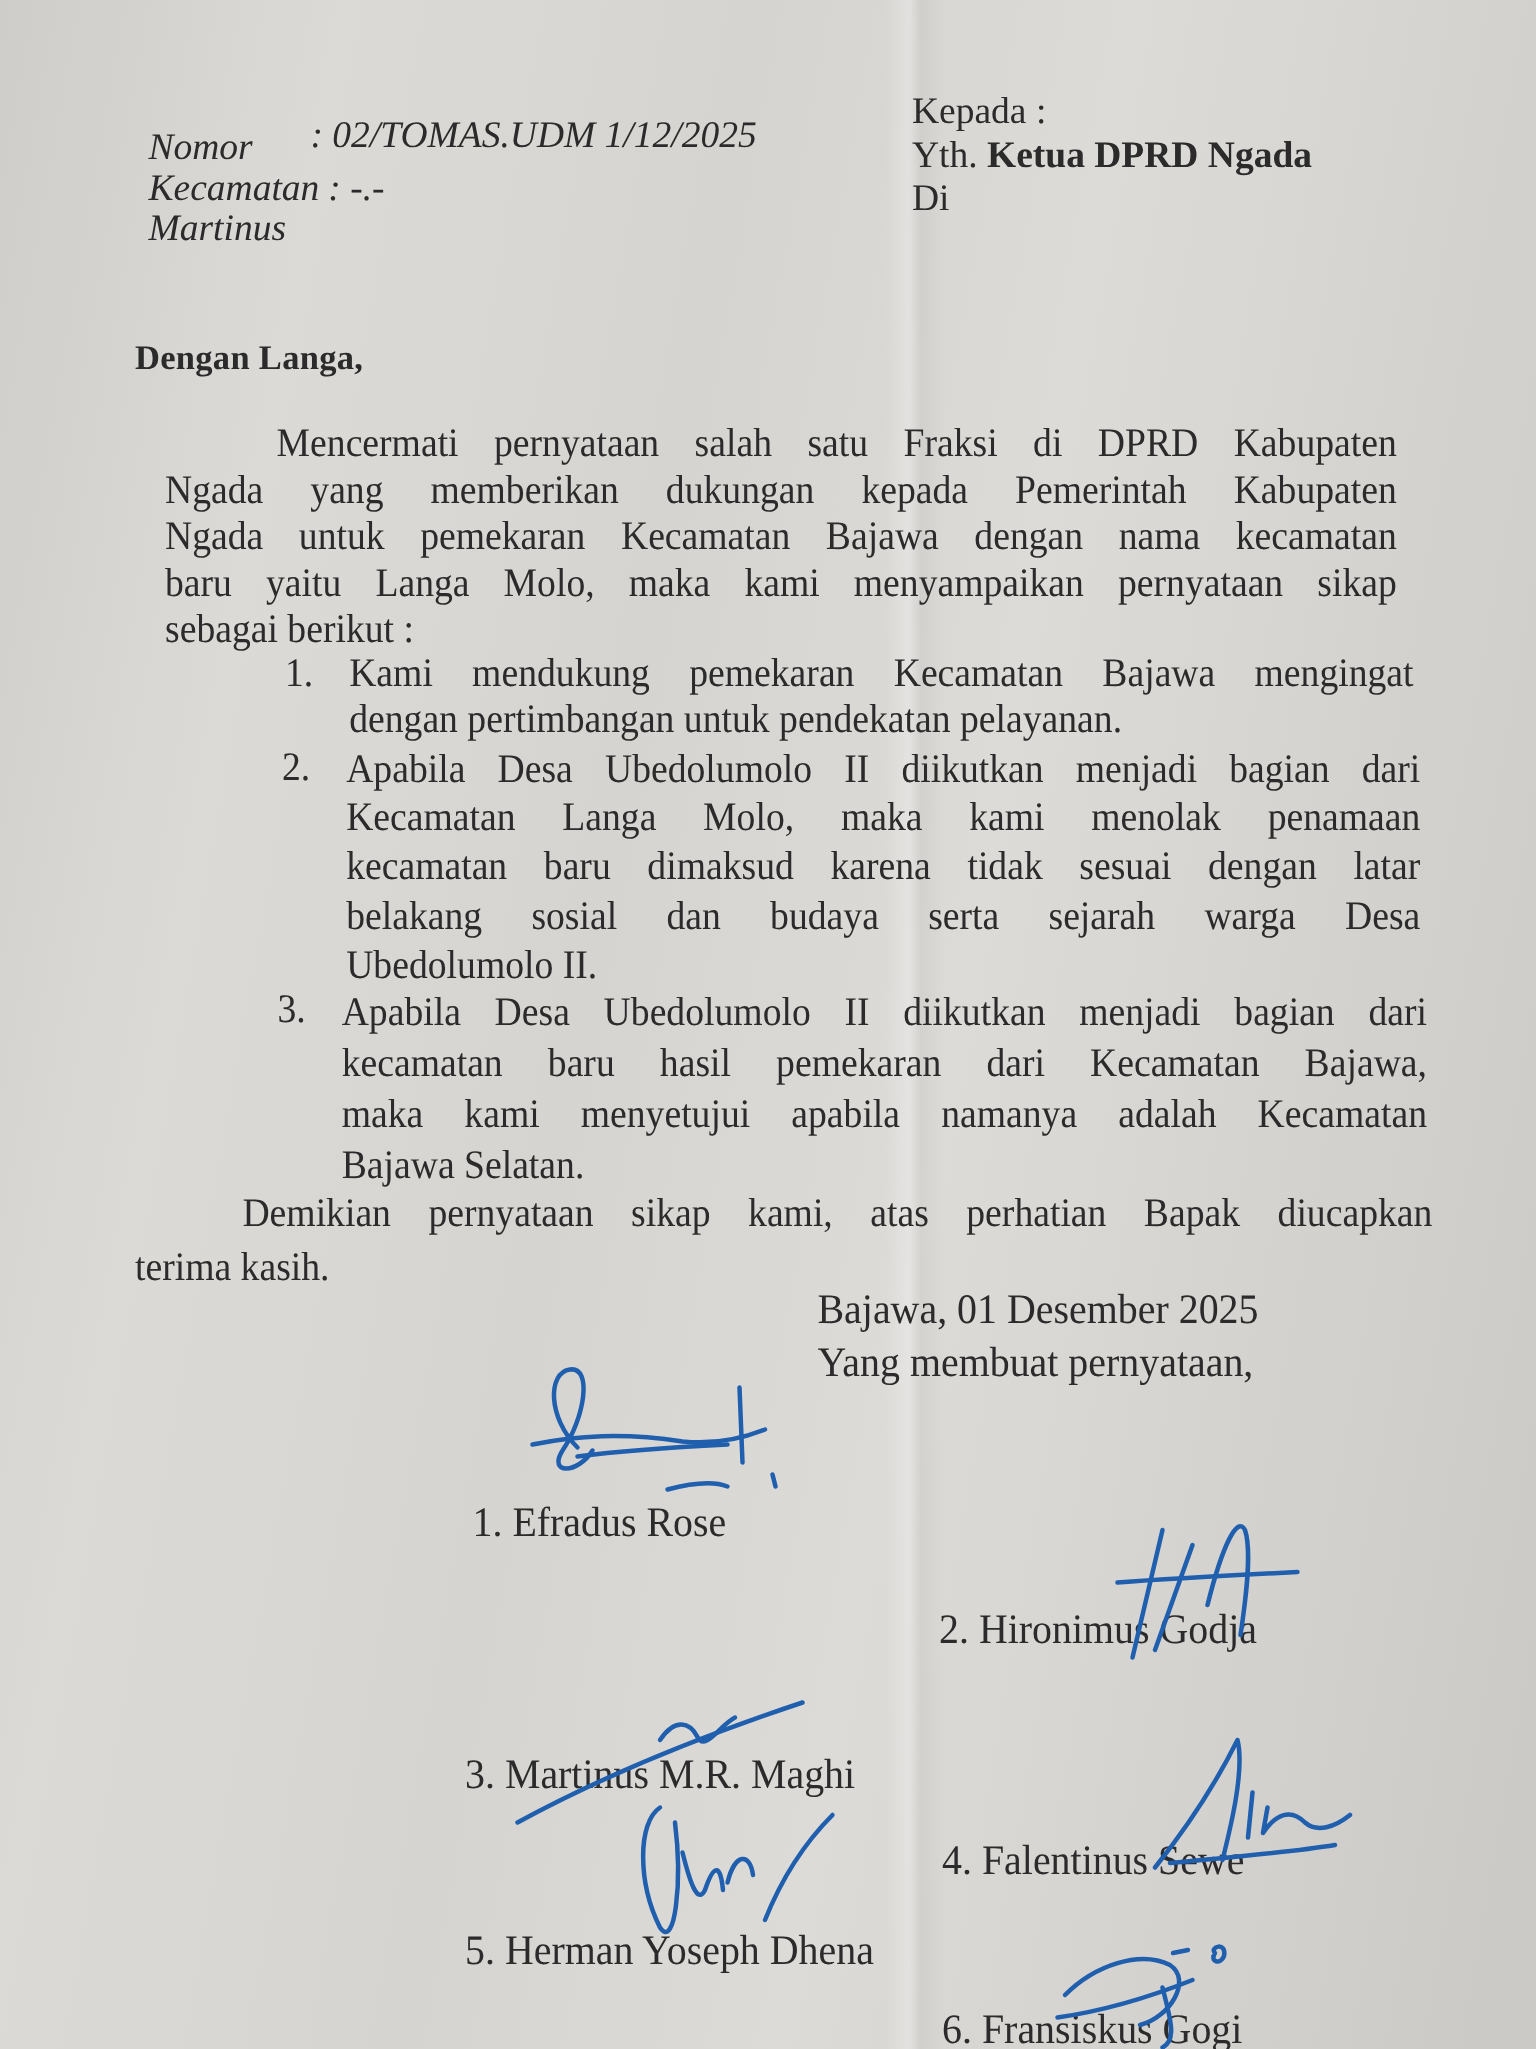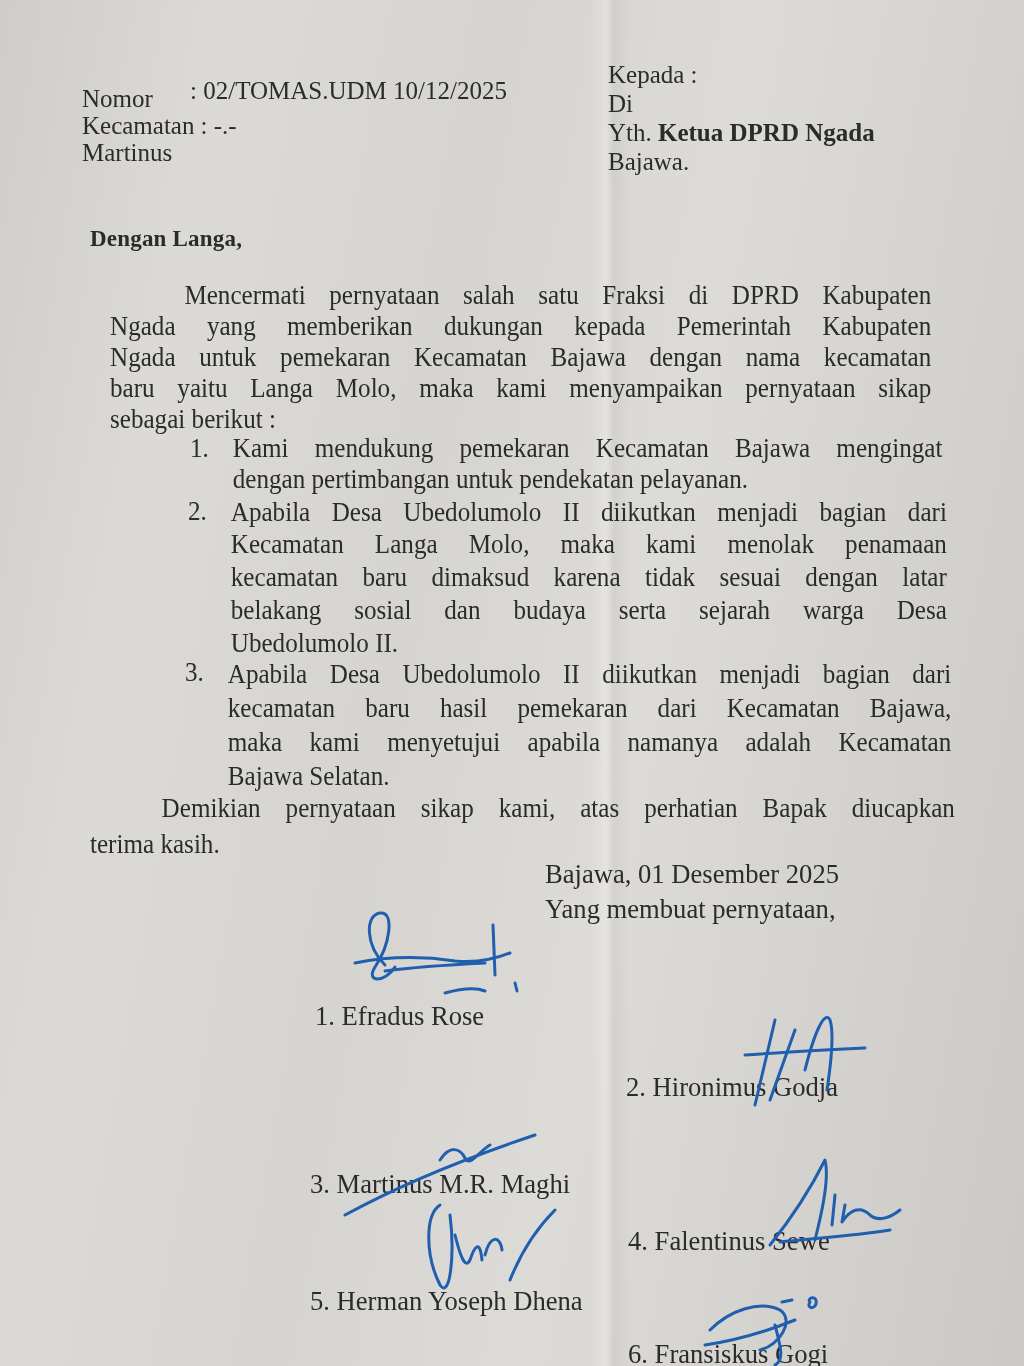--- a/index.html
+++ b/index.html
@@ -38,42 +38,41 @@
     .list-body p.last { text-align-last: left; }
     .sig-name { font-size: 28px; line-height: 32px; }
     .sig { position: absolute; pointer-events: none; }
     .sig path { fill: none; stroke: #1f5fae; stroke-width: 3; stroke-linecap: round; stroke-linejoin: round; }
   </style>
 </head>
 <body>
 
 <div class="paper-crease"></div>
 
-<div class="abs hdr" style="left:82px; top:76px;">
+<div class="abs hdr" style="left:99px; top:76px;font-style:italic;">
   <div class="hdr-row" style="position:relative; top:8px;">
     <span class="hdr-label">Nomor</span>
-    <span style="position:relative; top:-8px;">: 02/TOMAS.UDM 10/12/2025</span>
+    <span style="position:relative; top:-8px;">: 02/TOMAS.UDM 1/12/2025</span>
   </div>
   <div class="hdr-row" style="position:relative; top:6px;">
     <span>Kecamatan</span>
     <span style="margin-left:6px;">: -.-</span>
   </div>
   <div class="hdr-row" style="position:relative; top:4px;">
     <span class="hdr-label">Martinus</span>
   </div>
 </div>
 
 <div class="abs recip" style="left:608px; top:60px;">
   <div>Kepada  :</div>
-  <div>Di</div>
   <div>
     <span>Yth.</span>
     <span class="bold">Ketua DPRD Ngada</span>
   </div>
-  <div>Bajawa.</div>
+  <div>Di</div>
 </div>
 
 <div class="abs greeting" style="left:90px; top:226px;">Dengan Langa,</div>
 
 <div class="para body-text" style="left:110px; top:280px; width:883px;">
   <p style="padding-left:80px;">Mencermati pernyataan salah satu Fraksi di DPRD Kabupaten</p>
   <p>Ngada yang memberikan dukungan kepada Pemerintah Kabupaten</p>
   <p>Ngada untuk pemekaran Kecamatan Bajawa dengan nama kecamatan</p>
   <p>baru yaitu Langa Molo, maka kami menyampaikan pernyataan sikap</p>
   <p class="last">sebagai berikut :</p>

